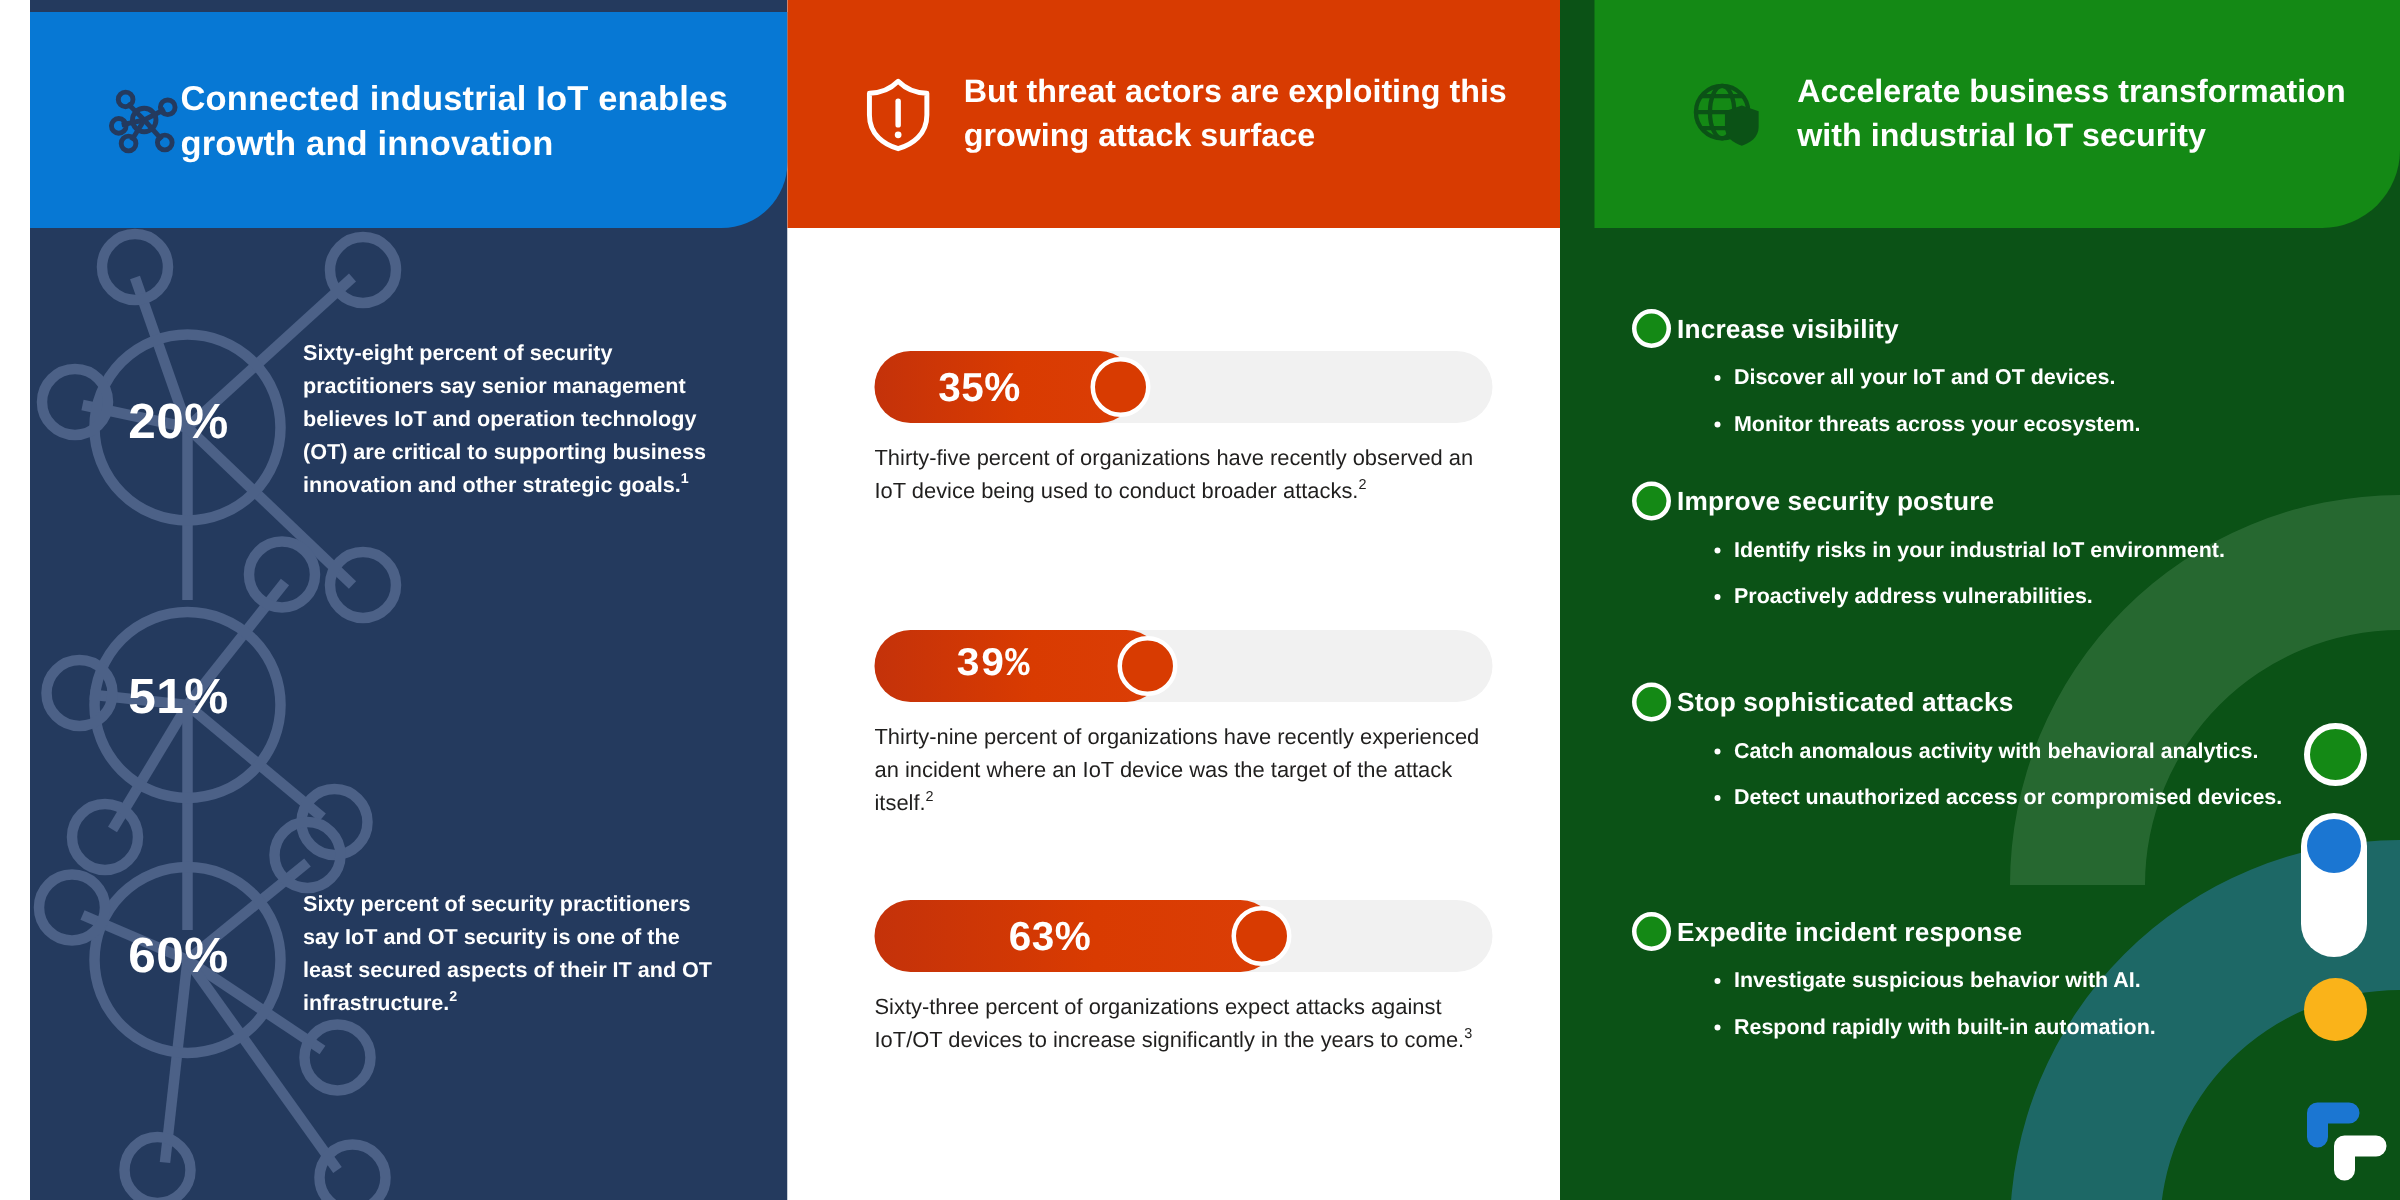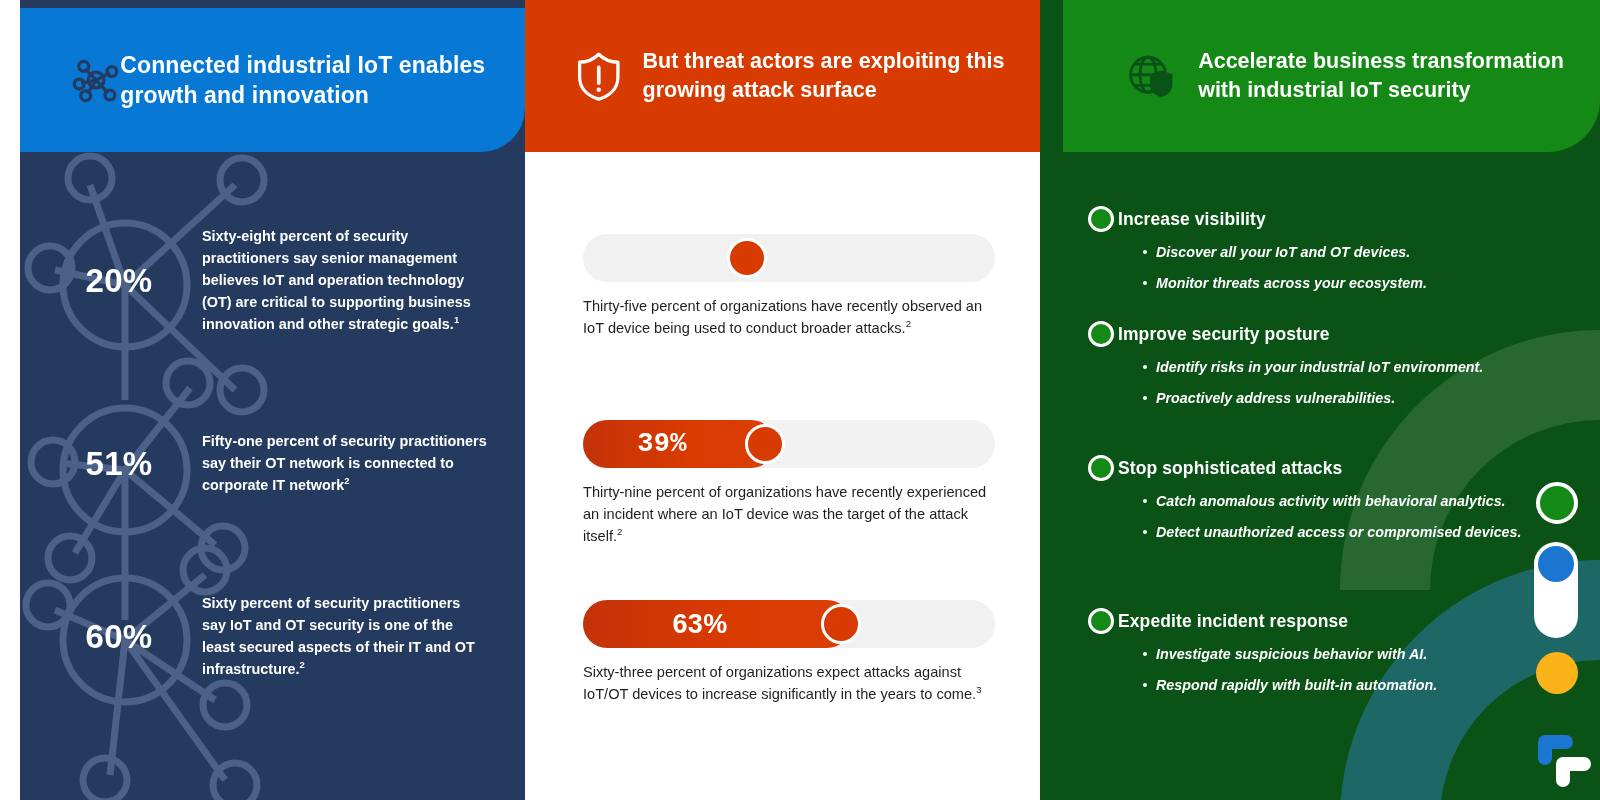--- a/index.html
+++ b/index.html
@@ -86,21 +86,21 @@
 
   .green-deco{position:absolute;left:0;top:0;width:560px;height:800px;pointer-events:none;}
 
   .ben{position:absolute;left:48px;width:440px;z-index:4;}
   .ben-head{display:flex;align-items:center;gap:4px;}
   .ring{
     width:26px;height:26px;border-radius:50%;
     background:#148915;border:3px solid #ffffff;box-sizing:border-box;flex:0 0 26px;
   }
   .ben-title{color:#fff;font-size:17.5px;font-weight:bold;letter-spacing:.1px;}
-  .ben-list{margin:10px 0 0 0;padding:0;list-style:none;font-style:italic;}
+  .ben-list{margin:10px 0 0 0;padding:0;list-style:none;}
   .ben-list li{
     position:relative;color:#ffffff;font-size:14.3px;font-weight:bold;
     line-height:1.46;padding-left:68px;margin-bottom:10px;
   }
   .ben-list li:before{
     content:"";position:absolute;left:55px;top:8px;
     width:4px;height:4px;border-radius:50%;background:#ffffff;
   }
 
   .right-chips{position:absolute;right:22px;z-index:7;}
@@ -164,21 +164,20 @@
       </g>
     </svg>
 
     <div class="stat-row" style="left:40px;top:222px;">
       <div class="stat-circle">20%</div>
       <div class="stat-text"><span>Sixty-eight percent of security practitioners say senior management believes IoT and operation technology (OT) are critical to supporting business innovation and other strategic goals.</span><sup>1</sup></div>
     </div>
 
     <div class="stat-row" style="left:40px;top:405px;">
       <div class="stat-circle">51%</div>
-      <div class="stat-text"><span>Fifty-one percent of security practitioners say their OT network is connected to corporate IT network</span><sup>2</sup></div>
     </div>
 
     <div class="stat-row" style="left:40px;top:578px;">
       <div class="stat-circle">60%</div>
       <div class="stat-text"><span>Sixty percent of security practitioners say IoT and OT security is one of the least secured aspects of their IT and OT infrastructure.</span><sup>2</sup></div>
     </div>
   </div>
 
   <div class="hdr-blue">
     <div class="hdr-inner">
@@ -198,20 +197,23 @@
         </g>
       </svg>
       <div class="hdr-title-blue">Connected industrial IoT enables growth and innovation</div>
     </div>
   </div>
 
   <div class="col-mid">
 
     <div class="bar-block" style="top:234px;">
       <div class="bar-track">
+        <div class="bar-fill" style="width:174px;">
+          <span class="bar-pct">35%</span>
+        </div>
         <div class="bar-knob" style="left:144px;"></div>
       </div>
       <div class="bar-caption"><span>Thirty-five percent of organizations have recently observed an IoT device being used to conduct broader attacks.</span><sup>2</sup></div>
     </div>
 
     <div class="bar-block" style="top:420px;">
       <div class="bar-track">
         <div class="bar-fill" style="width:192px;font-family:Liberation Mono, monospace;">
           <span class="bar-pct">39%</span>
         </div>

